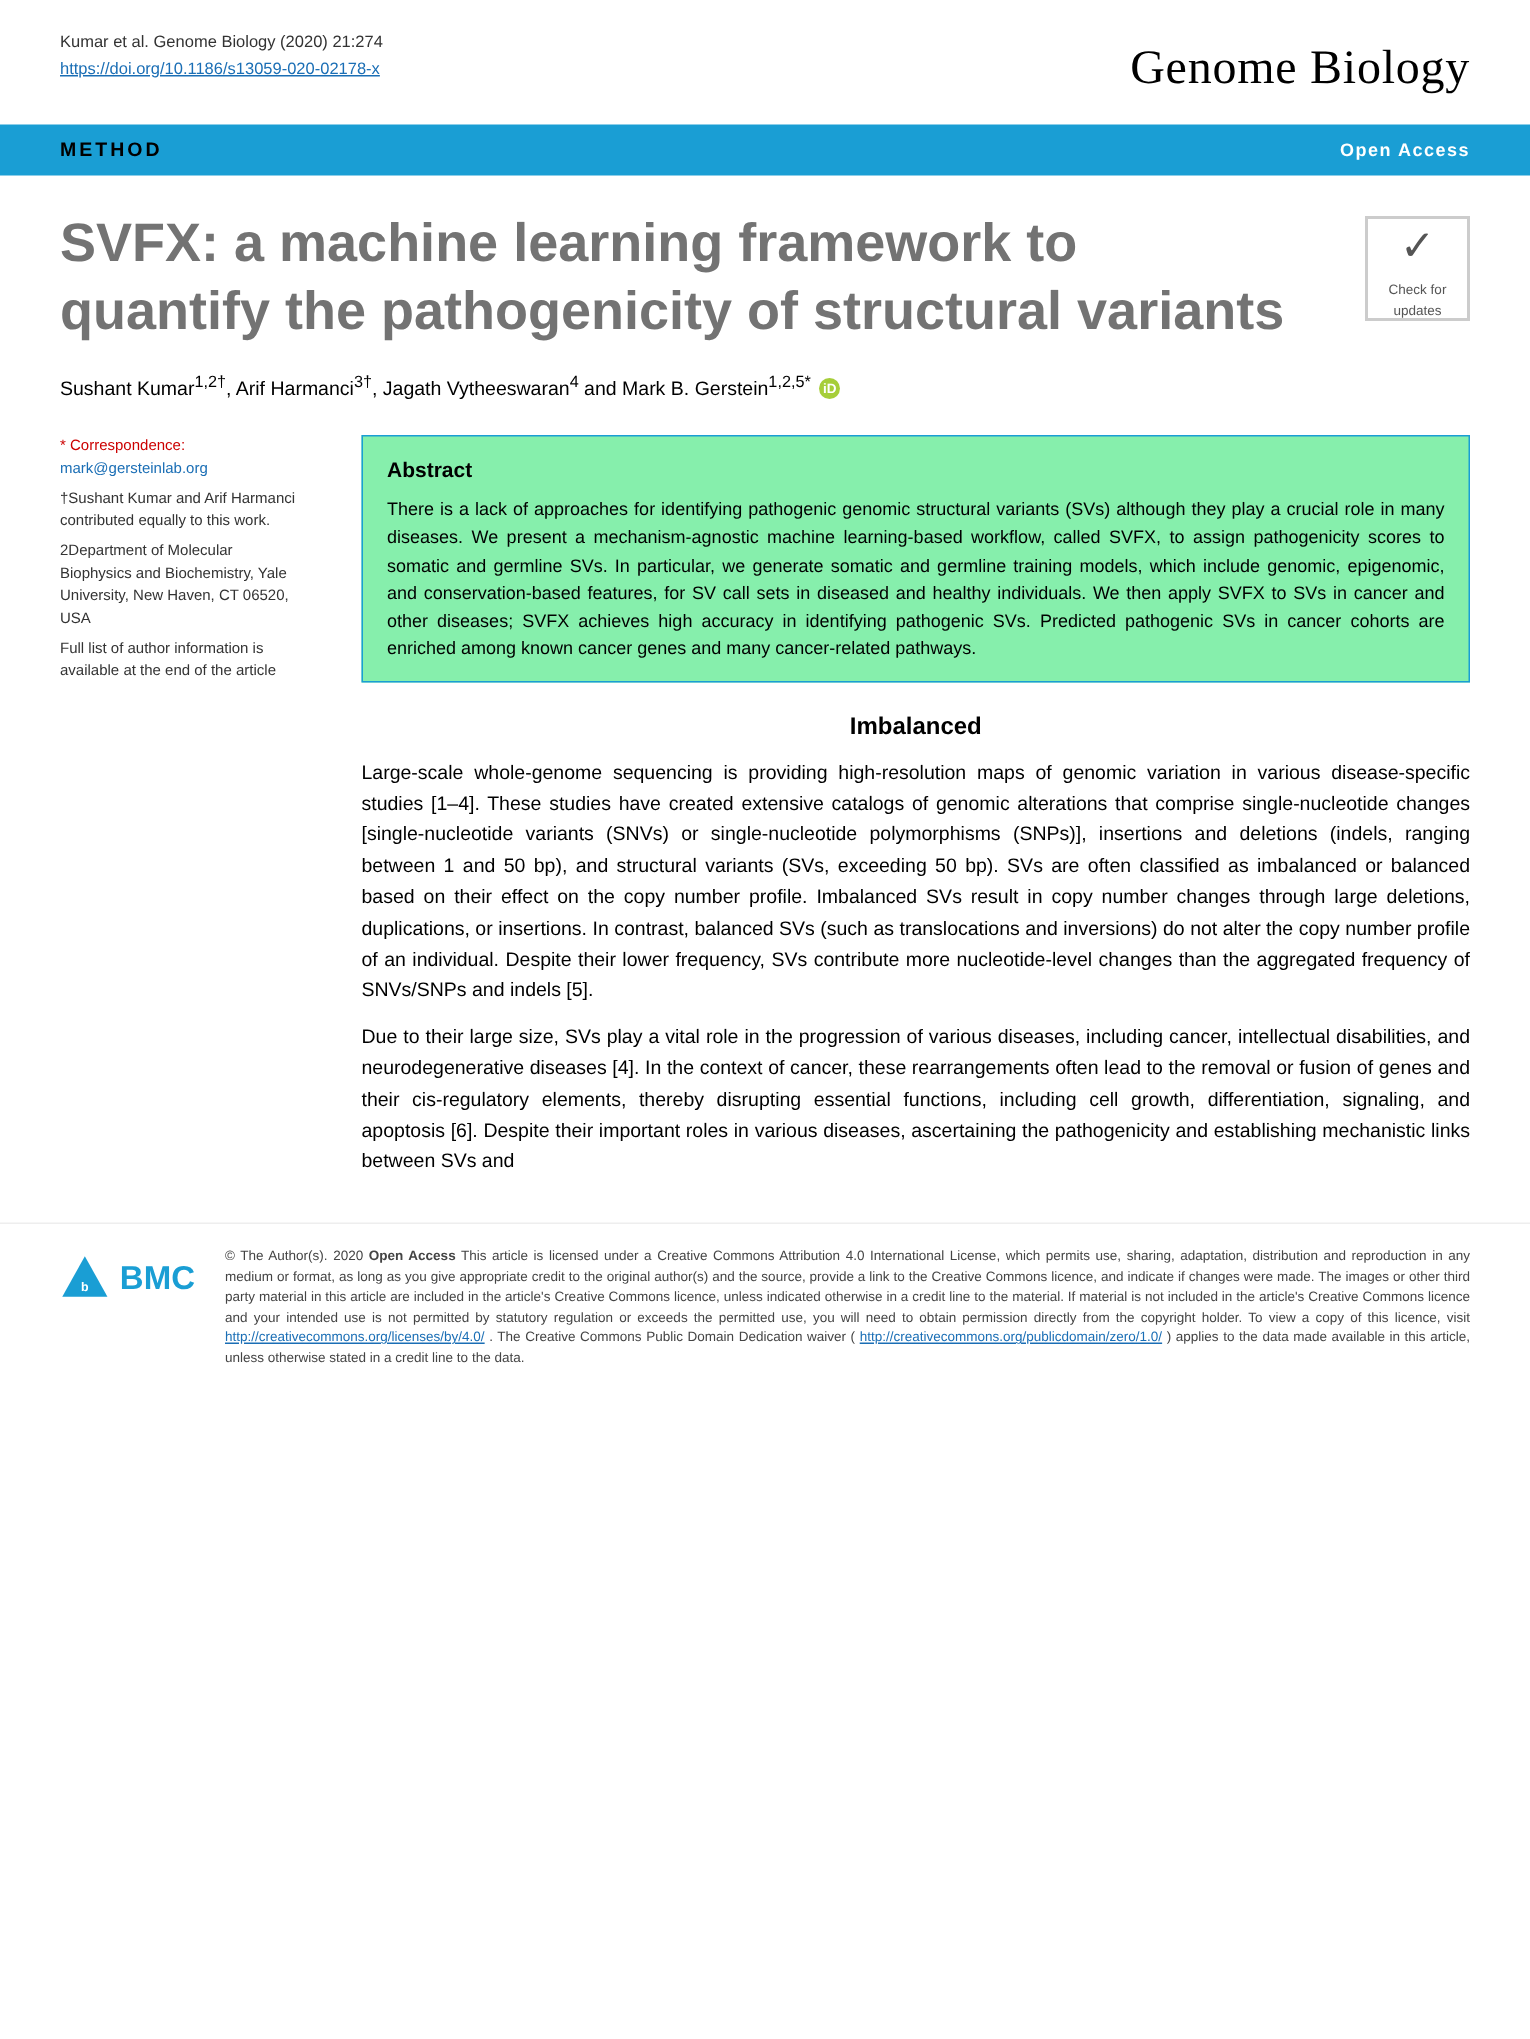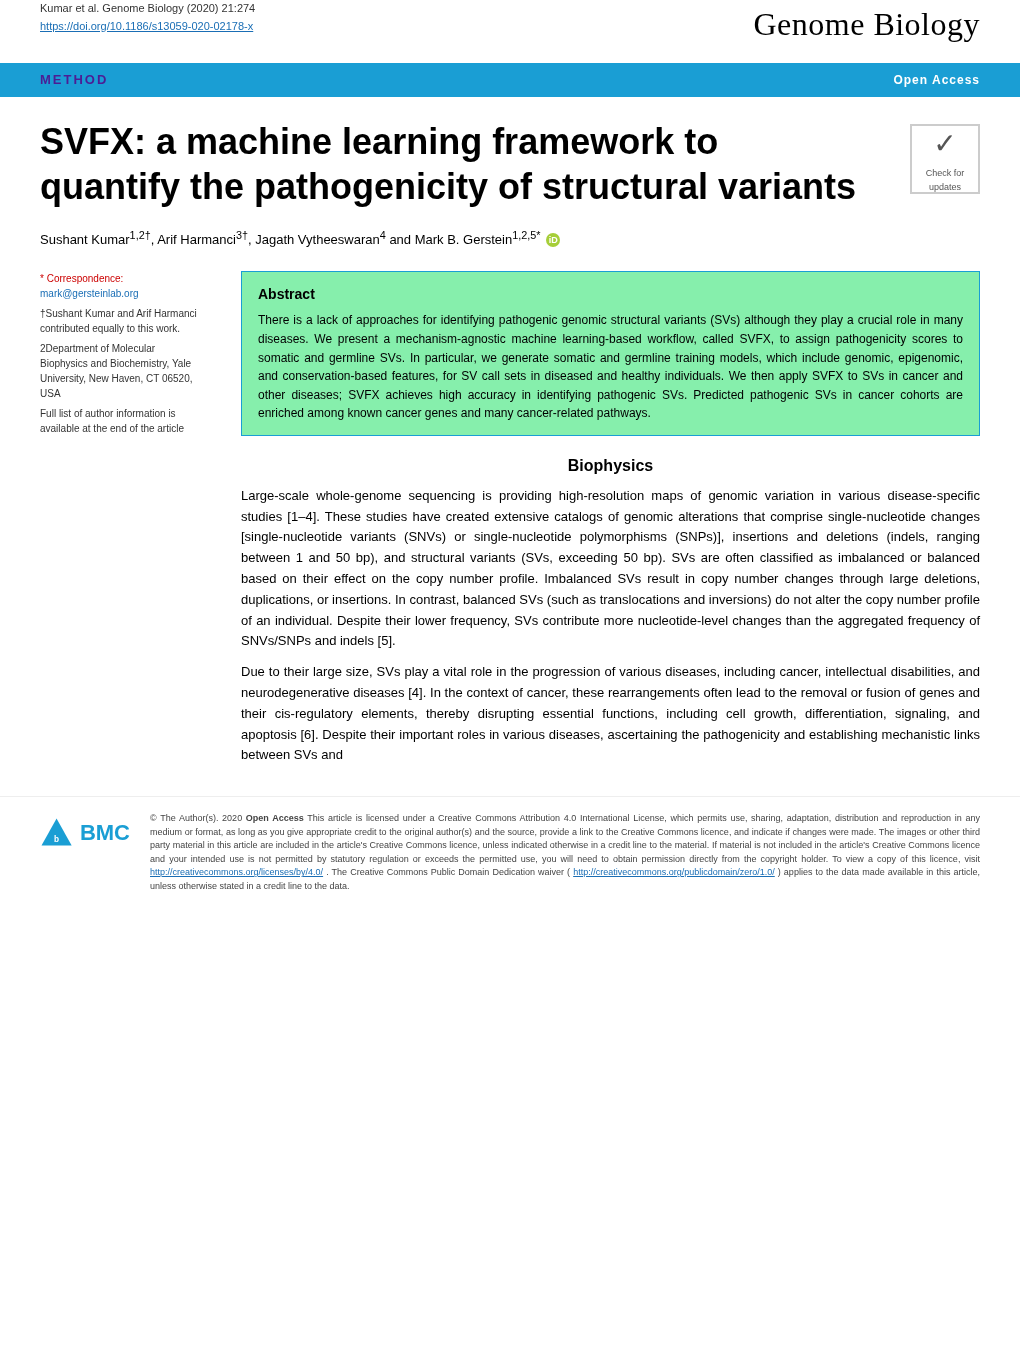--- a/index.html
+++ b/index.html
@@ -19,21 +19,21 @@
       background: #fff;
       padding: 0;
       position: relative;
     }
 
     
     .header {
       display: flex;
       justify-content: space-between;
       align-items: flex-start;
-      padding: 0 40px 10px 40px;
+      padding: 20px 40px 10px 40px;
       border-bottom: none;
     }
 
     .header-left {
       font-size: 11px;
       color: #333;
       line-height: 1.6;
     }
 
     .header-right {
@@ -52,21 +52,21 @@
     .method-bar {
       background: #1a9ed4;
       display: flex;
       justify-content: space-between;
       align-items: center;
       padding: 7px 40px;
       margin-top: 5px;
     }
 
     .method-label {
-      color: #4c1d95;
+      color: #000000;
       font-size: 13px;
       font-weight: bold;
       letter-spacing: 2px;
       text-transform: uppercase;
     }
 
     .open-access-label {
       color: #fff;
       font-size: 12px;
       font-weight: bold;
@@ -77,21 +77,21 @@
     .title-area {
       padding: 22px 40px 10px 40px;
       display: flex;
       justify-content: space-between;
       align-items: flex-start;
     }
 
     .article-title {
       font-size: 36px;
       font-weight: bold;
-      color: #000000;
+      color: #737373;
       line-height: 1.25;
       font-family: Arial, Helvetica, sans-serif;
       max-width: 820px;
     }
 
     .check-badge {
       width: 70px;
       height: 70px;
       border: 2px solid #ccc;
       display: flex;
@@ -286,21 +286,21 @@
     </div>
 
     <div class="main-content">
 
       <div class="abstract-box">
         <div class="abstract-title">Abstract</div>
         <div class="abstract-text">There is a lack of approaches for identifying pathogenic genomic structural variants (SVs) although they play a crucial role in many diseases. We present a mechanism-agnostic machine learning-based workflow, called SVFX, to assign pathogenicity scores to somatic and germline SVs. In particular, we generate somatic and germline training models, which include genomic, epigenomic, and conservation-based features, for SV call sets in diseased and healthy individuals. We then apply SVFX to SVs in cancer and other diseases; SVFX achieves high accuracy in identifying pathogenic SVs. Predicted pathogenic SVs in cancer cohorts are enriched among known cancer genes and many cancer-related pathways.</div>
       </div>
 
       <div>
-        <div class="section-title">Biophysics</div>
+        <div class="section-title">Imbalanced</div>
         <div class="body-text">Large-scale whole-genome sequencing is providing high-resolution maps of genomic variation in various disease-specific studies [1–4]. These studies have created extensive catalogs of genomic alterations that comprise single-nucleotide changes [single-nucleotide variants (SNVs) or single-nucleotide polymorphisms (SNPs)], insertions and deletions (indels, ranging between 1 and 50 bp), and structural variants (SVs, exceeding 50 bp). SVs are often classified as imbalanced or balanced based on their effect on the copy number profile. Imbalanced SVs result in copy number changes through large deletions, duplications, or insertions. In contrast, balanced SVs (such as translocations and inversions) do not alter the copy number profile of an individual. Despite their lower frequency, SVs contribute more nucleotide-level changes than the aggregated frequency of SNVs/SNPs and indels [5].</div>
         <div class="body-text">Due to their large size, SVs play a vital role in the progression of various diseases, including cancer, intellectual disabilities, and neurodegenerative diseases [4]. In the context of cancer, these rearrangements often lead to the removal or fusion of genes and their cis-regulatory elements, thereby disrupting essential functions, including cell growth, differentiation, signaling, and apoptosis [6]. Despite their important roles in various diseases, ascertaining the pathogenicity and establishing mechanistic links between SVs and</div>
       </div>
 
     </div>
   </div>
 
   <div class="footer-area">
 
     <div class="bmc-logo">

